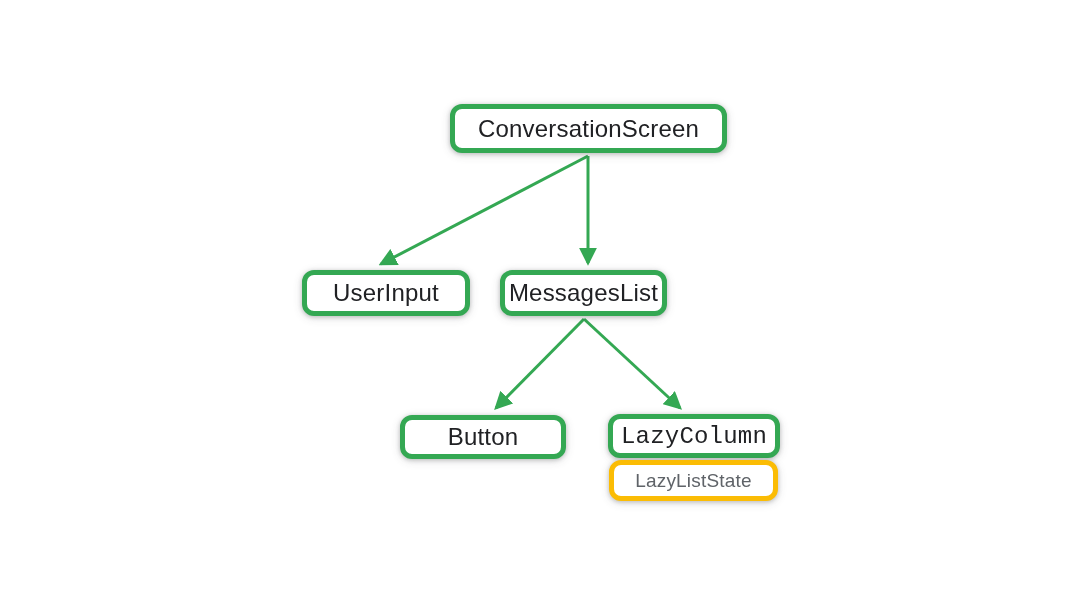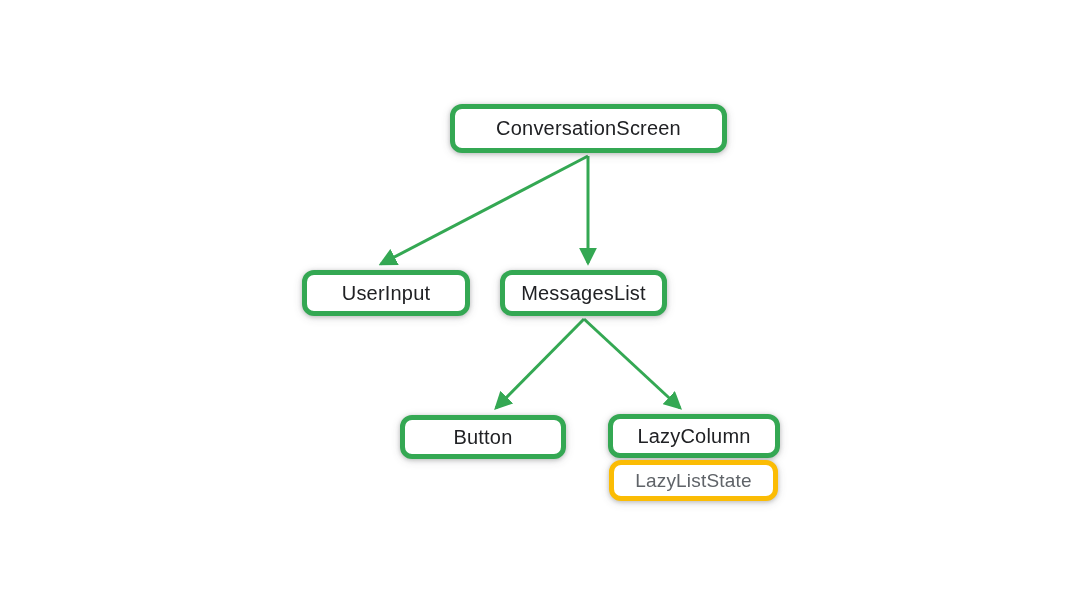--- a/index.html
+++ b/index.html
@@ -36,36 +36,36 @@
   .arrowhead-path { fill: var(--arrow); }
   .node {
     position: absolute;
     display: flex;
     align-items: center;
     justify-content: center;
     background: #FFFFFF;
     border: 5px solid var(--node-border);
     border-radius: 12px;
     color: var(--label-text);
-    font-size: 20px;
+    font-size: 24px;
     letter-spacing: 0.2px;
     box-shadow: 0 1px 4px rgba(60,64,67,0.28), 0 2px 10px rgba(60,64,67,0.16);
     white-space: nowrap;
   }
   .node.state {
     border-color: var(--state-border);
     color: var(--state-text);
     font-size: 19px;
   }
   
   .pos-conversation { left: 450px; top: 104px; width: 277px; height: 49px; }
   .pos-userinput    { left: 302px; top: 270px; width: 168px; height: 46px; }
   .pos-messageslist { left: 500px; top: 270px; width: 167px; height: 46px; }
   .pos-button       { left: 400px; top: 415px; width: 166px; height: 44px; }
-  .pos-lazycolumn   { left: 608px; top: 414px; width: 172px; height: 44px; }
+  .pos-lazycolumn   { left: 608px; top: 414px; width: 172px; height: 44px; font-family: Liberation Mono, monospace; }
   .pos-lazyliststate{ left: 609px; top: 460px; width: 169px; height: 41px; }
 </style>
 </head>
 <body>
 
 <div class="canvas">
 
   <svg class="edges" viewBox="0 0 1080 608" xmlns="http://www.w3.org/2000/svg" aria-hidden="true">
     <defs>
       <marker id="arrow" viewBox="0 0 10 10" refX="8.5" refY="5" markerWidth="6" markerHeight="6" orient="auto-start-reverse">

